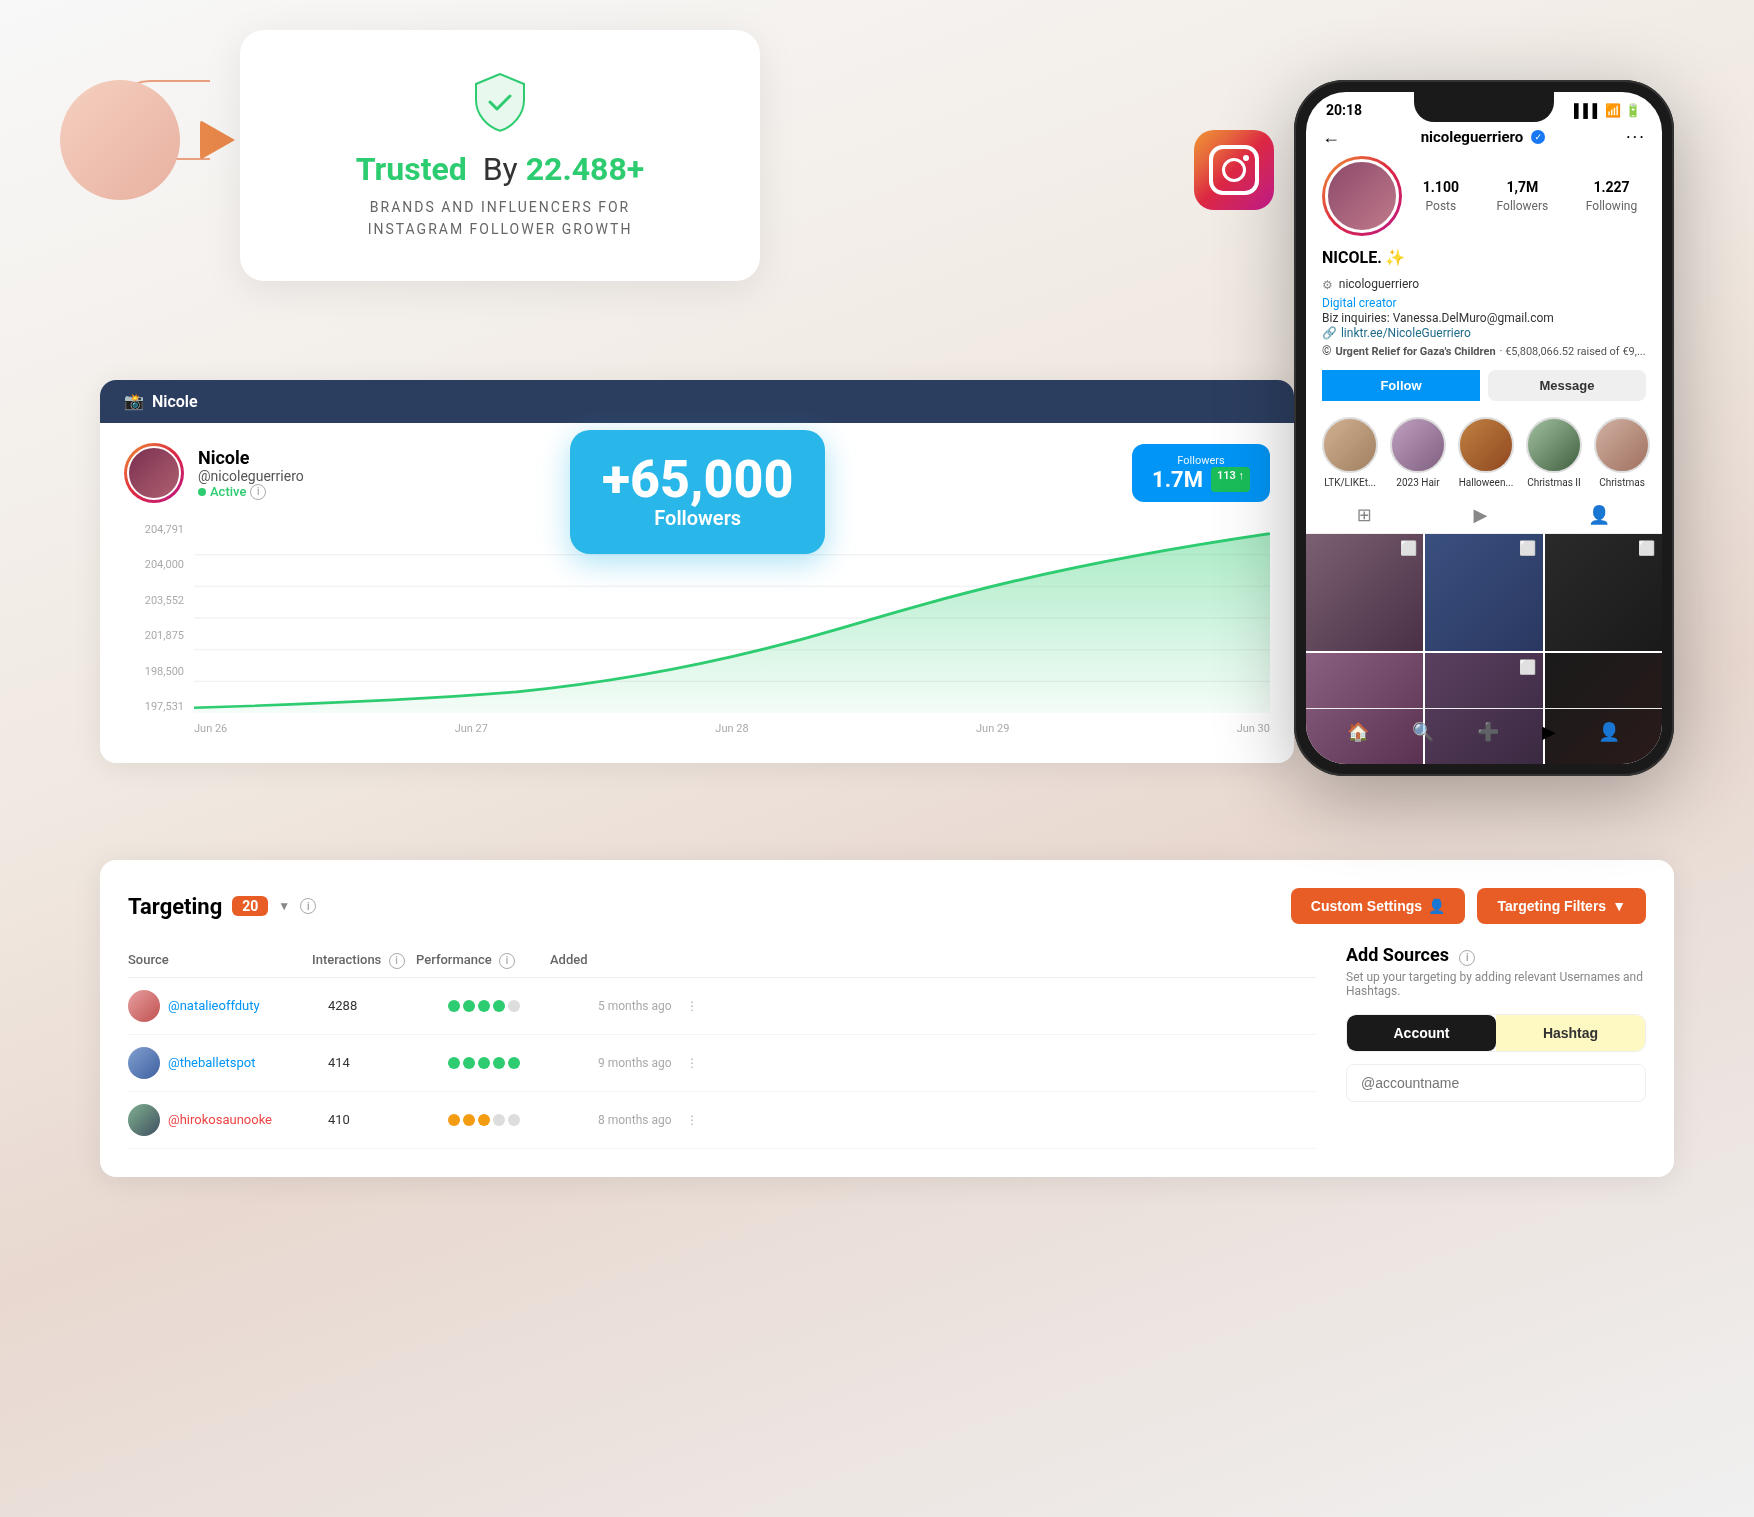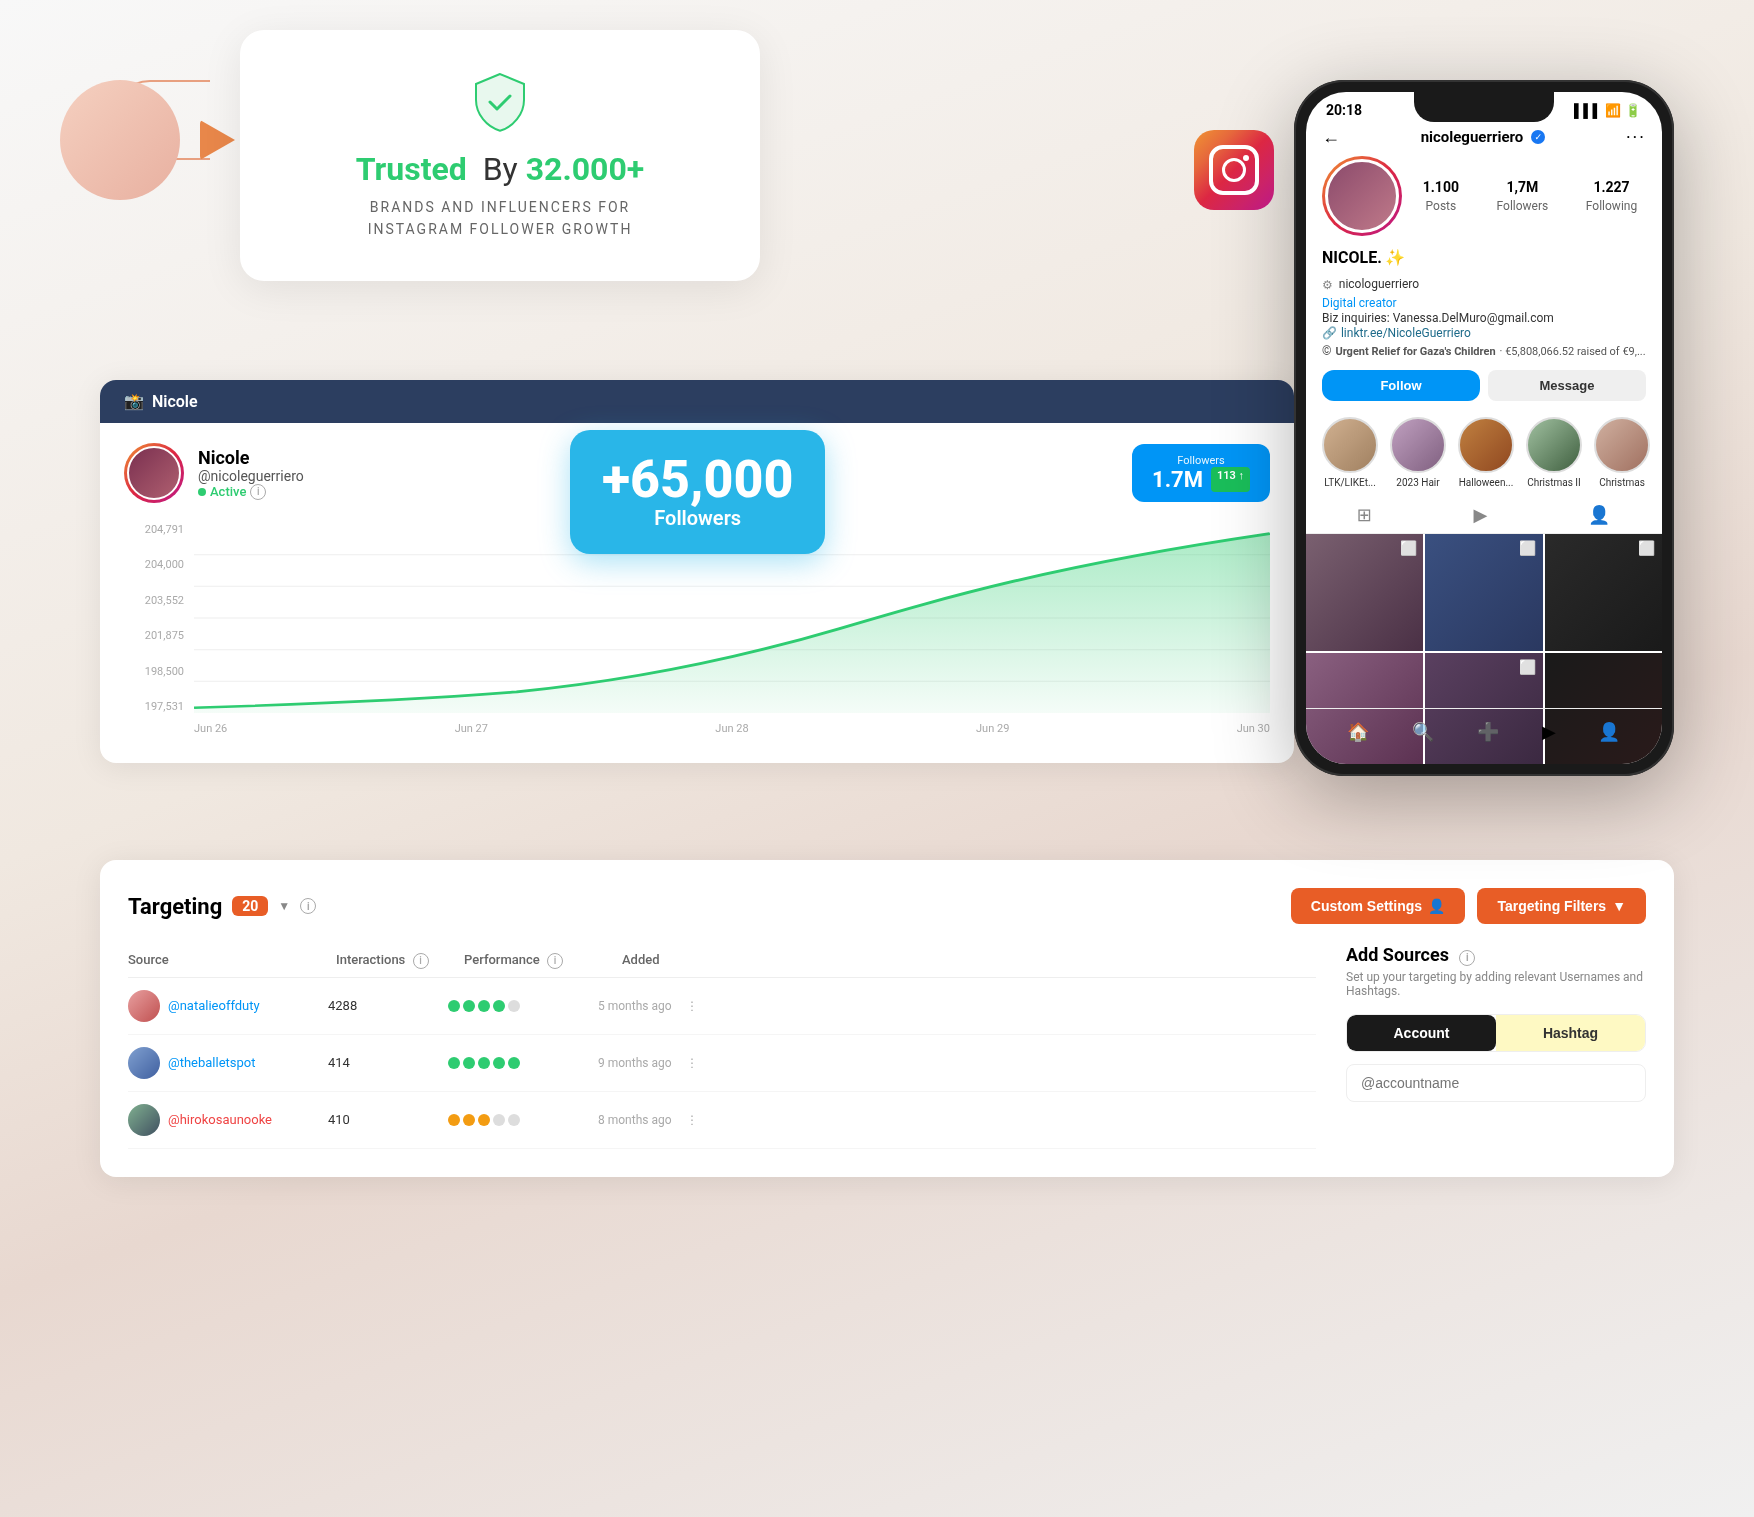--- a/index.html
+++ b/index.html
@@ -254,21 +254,21 @@
     .phone-buttons {
       display: flex;
       gap: 8px;
       padding: 8px 16px;
     }
     .btn-follow {
       flex: 1;
       background: #0095f6;
       color: white;
       border: none;
-      border-radius: 12px;
+      border-radius: 0;
       padding: 8px;
       font-weight: 600;
       font-size: 13px;
       cursor: pointer;
     }
     .btn-message {
       flex: 1;
       background: #efefef;
       color: #333;
       border: none;
@@ -538,21 +538,21 @@
 
     .table-container {
       display: flex;
       gap: 30px;
     }
     .sources-table {
       flex: 1;
     }
     .table-headers {
       display: flex;
-      gap: 28px;
+      gap: 4px;
       padding: 8px 0;
       border-bottom: 1px solid #eee;
       font-size: 13px;
       color: #666;
       font-weight: 500;
     }
     .th-source { width: 180px; }
     .th-interactions { width: 100px; }
     .th-performance { width: 130px; }
     .th-added { width: 100px; }
@@ -693,21 +693,21 @@
 
   <div class="trust-card">
     <div class="shield-icon">
       <svg viewBox="0 0 64 64" fill="none" xmlns="http://www.w3.org/2000/svg">
         <path d="M32 4L8 14v16c0 14 10.667 27.067 24 30.667C45.333 57.067 56 44 56 30V14L32 4z" fill="#e8f8ee" stroke="#2ecc71" stroke-width="2"></path>
         <path d="M22 32l7 7 13-13" stroke="#2ecc71" stroke-width="3" stroke-linecap="round" stroke-linejoin="round"></path>
       </svg>
     </div>
     <div class="trust-title">
       <span class="trusted">Trusted</span>
-      &nbsp;<span>By</span>&nbsp;<span class="number">32.000+</span>
+      &nbsp;<span>By</span>&nbsp;<span class="number">22.488+</span>
     </div>
     <div class="trust-subtitle">
       <span>BRANDS AND INFLUENCERS FOR</span><br>
       <span>INSTAGRAM FOLLOWER GROWTH</span>
     </div>
   </div>
 
   <div class="ig-logo">
     <div class="ig-logo-inner">
       <div class="ig-logo-dot"></div>

